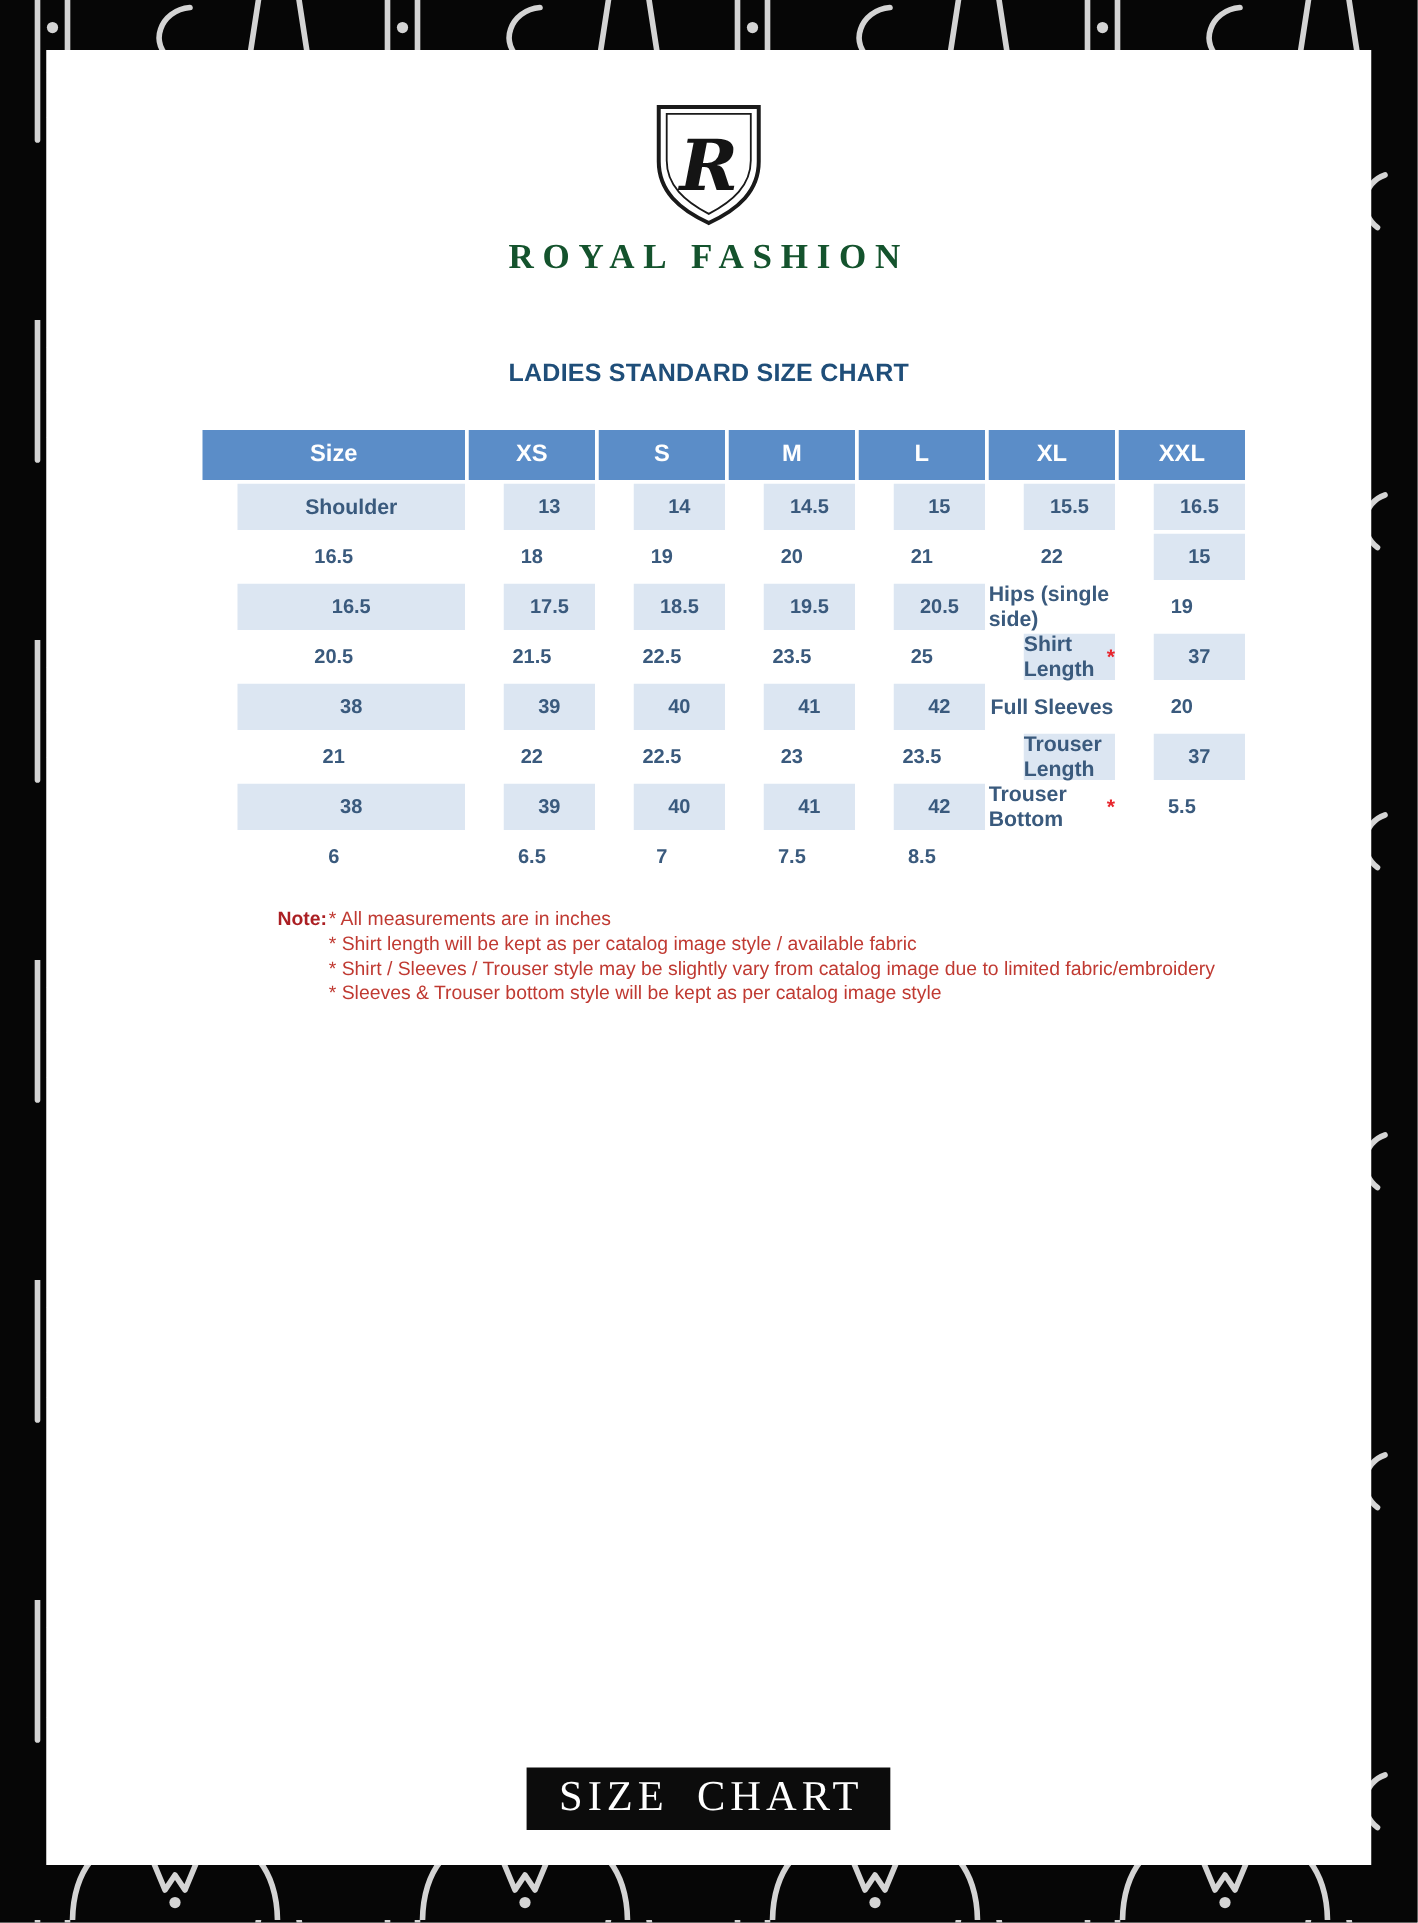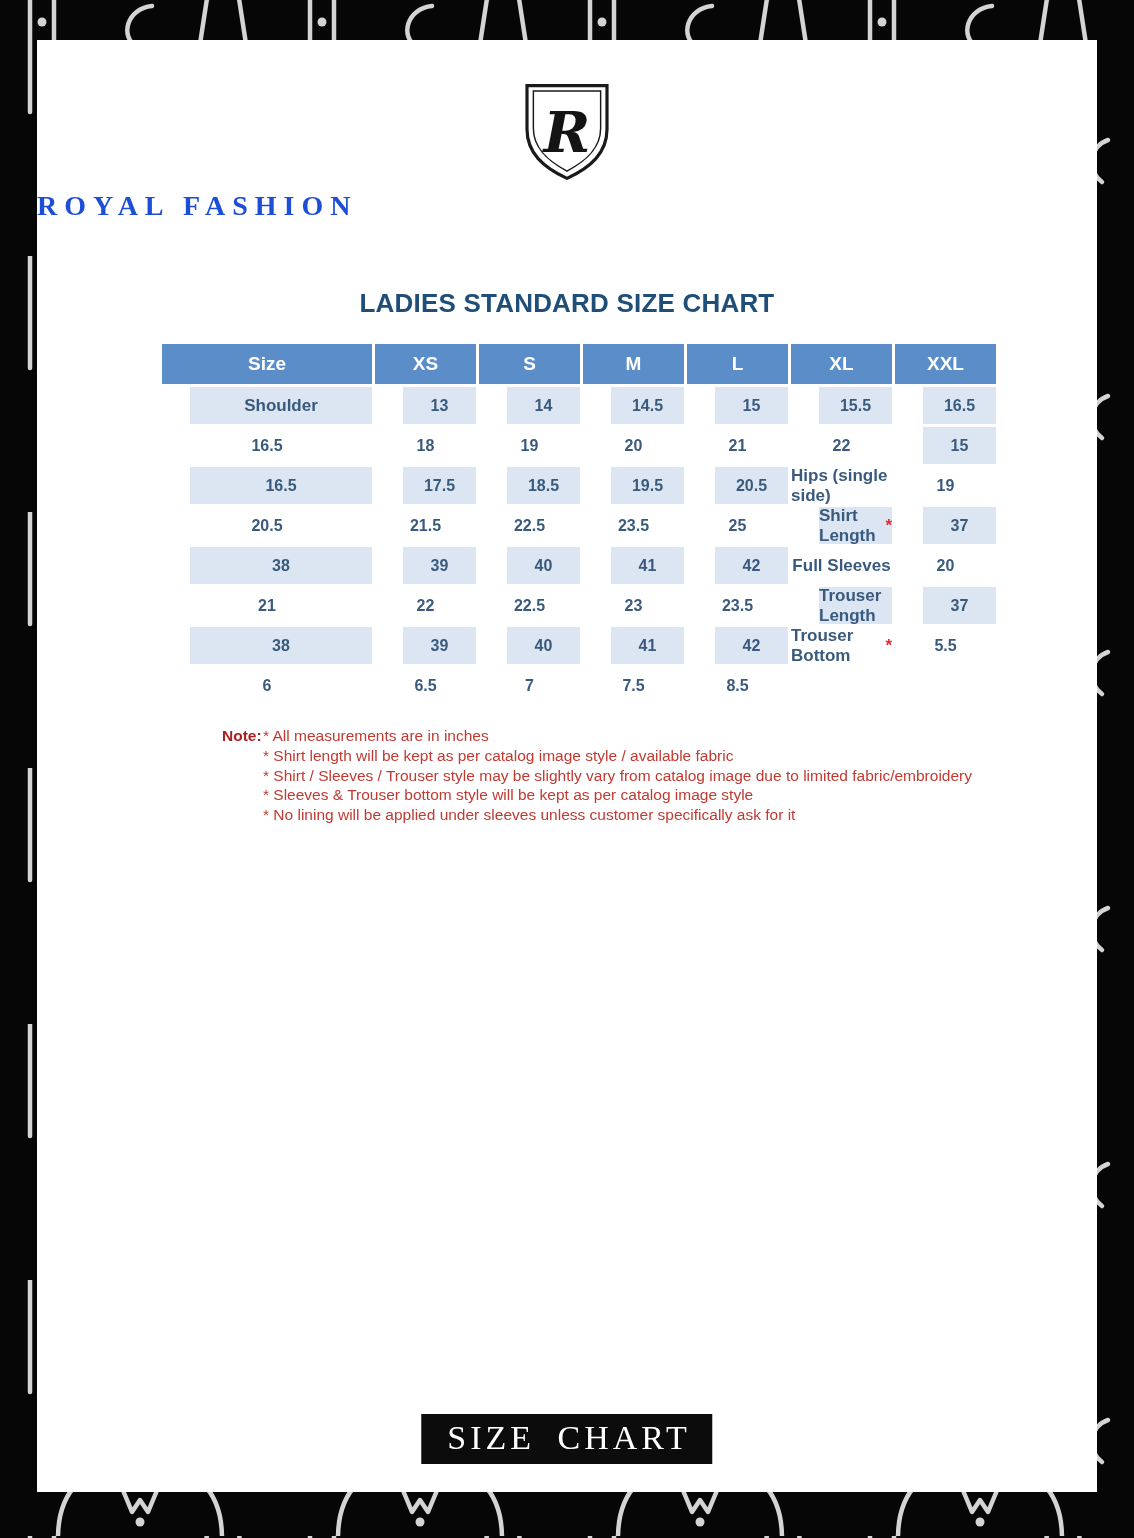--- a/index.html
+++ b/index.html
@@ -27,30 +27,31 @@
     left:37px; top:40px;
     width:1060px; height:1452px;
     background:#ffffff;
     z-index:1;
   }
   
   .logo-wrap{position:absolute;top:42px;left:0;width:100%;text-align:center;}
   .shield-svg{display:inline-block;width:94px;height:100px;}
   .brand-name{
     position:absolute;top:150px;left:0;width:100%;
+    text-align:center;
     font-family:"Liberation Serif", serif;
     font-size:28px;font-weight:600;
     letter-spacing:7px;
-    color:#1d4ed8;
+    color:#14532d;
   }
   
   .chart-title{
     position:absolute;top:248px;left:0;width:100%;
     text-align:center;
-    font-size:26px;font-weight:bold;
+    font-size:20px;font-weight:bold;
     color:var(--title-text);
     letter-spacing:0.2px;
   }
   
   .size-table{
     position:absolute;left:125px;top:304px;width:834px;
     display:grid;
     grid-template-columns:210px repeat(6,1fr);
     gap:3px;
     background:#ffffff;
@@ -225,20 +226,19 @@
       <div class="cell">8.5</div>
     </div>
 
   <div class="notes">
     <span class="note-label">Note:</span>
 
   <div class="note-item">* All measurements are in inches</div>
       <div class="note-item">* Shirt length will be kept as per catalog image style / available fabric</div>
       <div class="note-item">* Shirt / Sleeves / Trouser style may be slightly vary from catalog image due to limited fabric/embroidery</div>
       <div class="note-item">* Sleeves &amp; Trouser bottom style will be kept as per catalog image style</div>
-      <div class="note-item">* No lining will be applied under sleeves unless customer specifically ask for it</div>
     </div>
 
   <div class="size-chart-banner">
     <span>SIZE CHART</span>
   </div>
 
 </main>
 
 </body></html>

